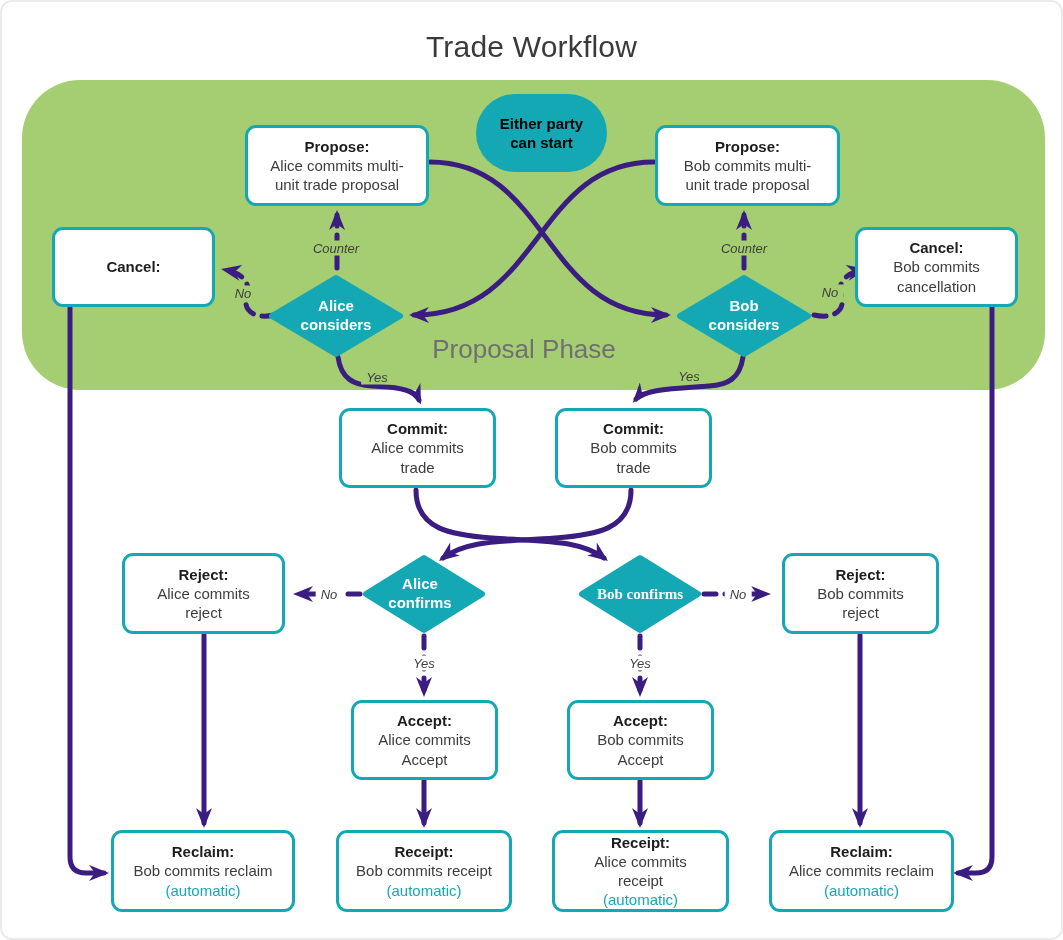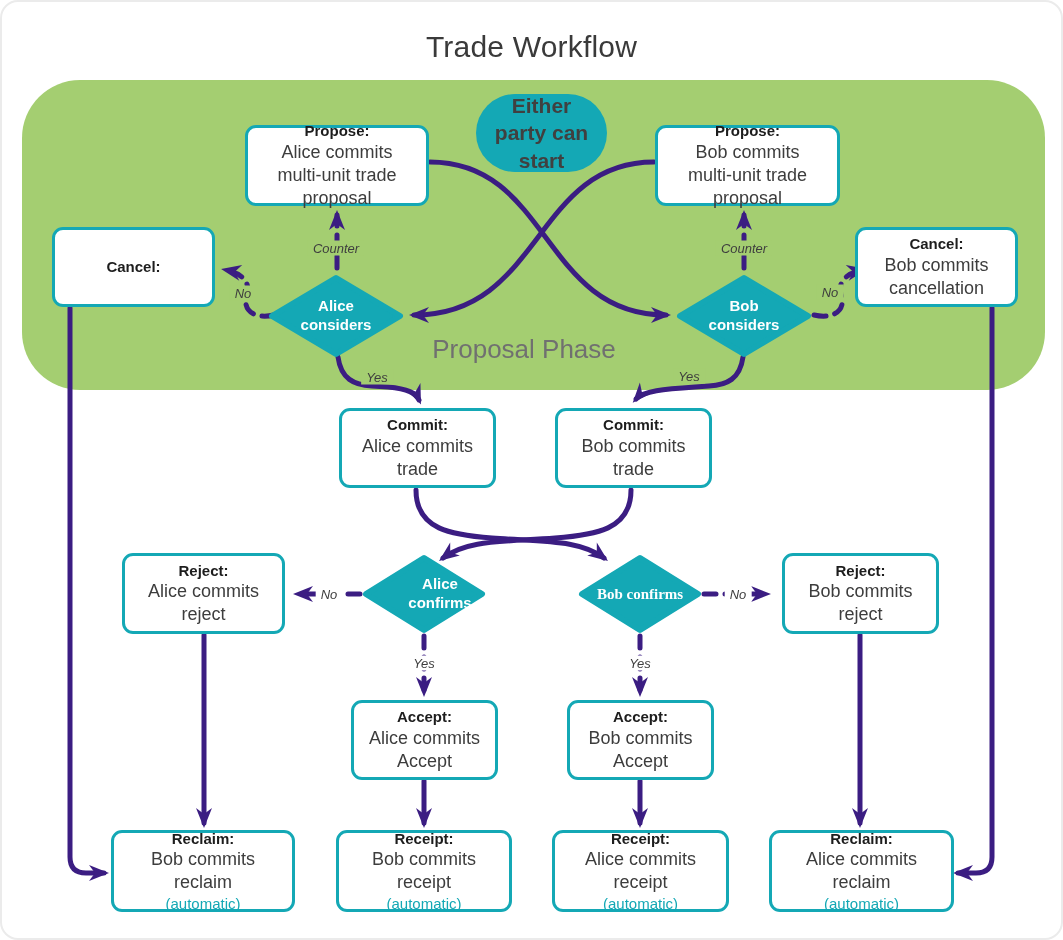--- a/index.html
+++ b/index.html
@@ -9,21 +9,21 @@
     --title-text:#3a3a3a;
     --phase-text:#707070;
     --label-text:#3e3e3e;
     --note-text:#14a8b5;
     --body-text:#3d3d3d;
     --heading-text:#1d1d1d;
   }
   html,body{margin:0;padding:0;background:#fff;}
   .frame{
     position:relative;width:1063px;height:940px;background:#ffffff;
-    border:2px solid #ebebeb;border-radius:18px;box-sizing:border-box;overflow:hidden;
+    border:2px solid #ebebeb;border-radius:12px;box-sizing:border-box;overflow:hidden;
     font-family:"Liberation Sans", sans-serif;
   }
   .title{
     position:absolute;left:0;right:0;top:28px;text-align:center;
     font-size:30px;color:var(--title-text);letter-spacing:.2px;
   }
   .phase{
     position:absolute;left:20px;top:78px;width:1023px;height:310px;
     background:var(--phase-fill);border-radius:58px;
   }
@@ -35,27 +35,27 @@
   .edge{fill:none;stroke:var(--arrow);stroke-width:5;stroke-linecap:round;stroke-linejoin:round;}
   .dashed{stroke-dasharray:12 9;}
   .arrowhead{fill:var(--arrow);}
   .diamond{fill:var(--node-accent);stroke:var(--node-accent);stroke-width:6;stroke-linejoin:round;}
   .box{
     position:absolute;background:#ffffff;border:3px solid var(--node-accent);
     border-radius:11px;box-sizing:border-box;display:flex;flex-direction:column;
     align-items:center;justify-content:center;text-align:center;padding:4px 15px;
   }
   .box-title{font-size:15px;font-weight:bold;color:var(--heading-text);line-height:1.28;}
-  .box-body{font-size:18px;color:var(--body-text);line-height:1.28;}
+  .box-body{font-size:15px;color:var(--body-text);line-height:1.28;}
   .box-note{font-size:15px;color:var(--note-text);line-height:1.28;}
   .narrow .box-body{max-width:122px;}
   .stadium{
     position:absolute;left:474px;top:92px;width:131px;height:78px;border-radius:40px;
     background:var(--node-accent);display:flex;align-items:center;justify-content:center;
-    text-align:center;color:#404040;font-weight:bold;font-size:21px;line-height:1.3;
+    text-align:center;color:#000000;font-weight:bold;font-size:15px;line-height:1.3;
   }
   .stadium span{display:block;max-width:100px;}
   .dlabel{
     position:absolute;transform:translate(-50%,-50%);color:#fff;font-weight:bold;
     font-size:15px;line-height:1.25;text-align:center;width:96px;
   }
   .elabel{
     position:absolute;transform:translate(-50%,-50%);font-size:13px;color:var(--label-text);
     padding:0 5px;white-space:nowrap;font-style:italic;
   }
@@ -113,21 +113,21 @@
     <polygon class="diamond" points="422,556 480,592 422,628 364,592"></polygon>
     <polygon class="diamond" points="638,556 696,592 638,628 580,592"></polygon>
   </svg>
 
   <div class="stadium">
     <span>Either party can start</span>
   </div>
 
   <div class="dlabel" style="left:334px;top:314px;">Alice considers</div>
   <div class="dlabel" style="left:742px;top:314px;">Bob considers</div>
-  <div class="dlabel" style="left:438px;top:592px;">Alice confirms</div>
+  <div class="dlabel" style="left:418px;top:592px;">Alice confirms</div>
   <div class="dlabel" style="left:638px;top:592px;font-family:Liberation Serif, serif;">Bob confirms</div>
 
   <div class="box" style="left:243px;top:123px;width:184px;height:81px;">
     <div class="box-title">Propose:</div>
     <div class="box-body">Alice commits multi-unit trade proposal</div>
   </div>
   <div class="box" style="left:653px;top:123px;width:185px;height:81px;">
     <div class="box-title">Propose:</div>
     <div class="box-body">Bob commits multi-unit trade proposal</div>
   </div>

